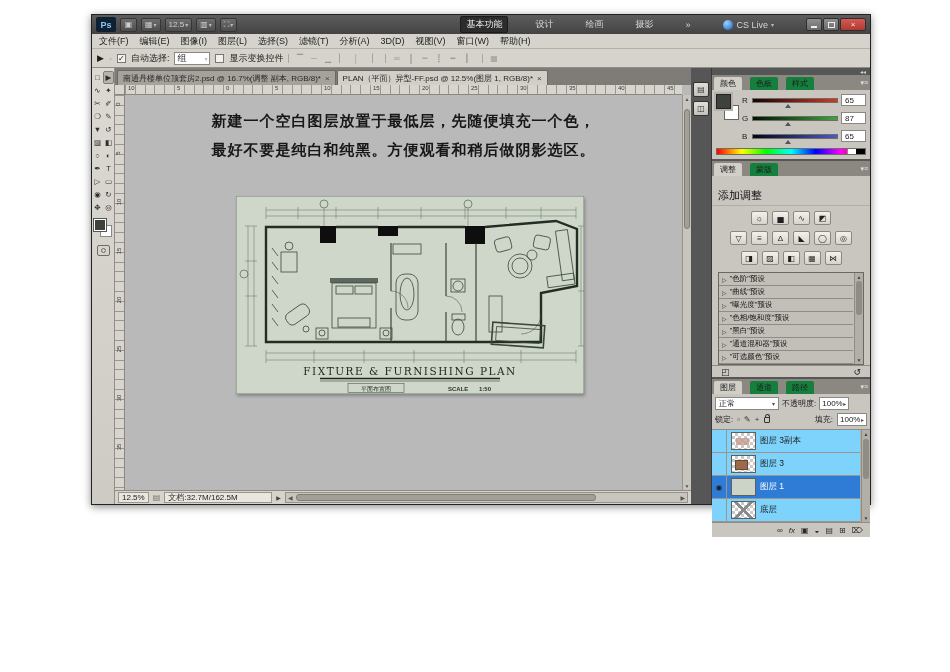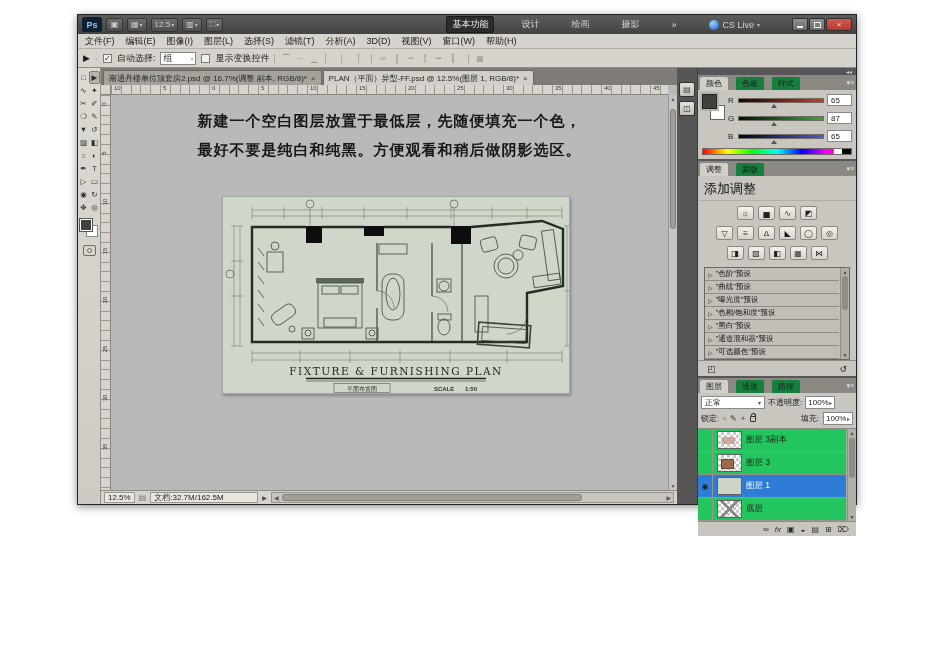--- a/index.html
+++ b/index.html
@@ -1,18 +1,18 @@
 <!DOCTYPE html>
 <html><head>
 <meta charset="utf-8">
 <style>
 *{box-sizing:border-box;margin:0;padding:0}
 body{width:950px;height:672px;background:#fff;position:relative;overflow:hidden;
      font-family:"Liberation Sans","DejaVu Sans",sans-serif;color:#1c1c1c}
-.win{position:absolute;left:77px;top:14px;width:780px;height:491px;background:#d6d3cd;
+.win{position:absolute;left:91px;top:14px;width:780px;height:491px;background:#d6d3cd;
      border:1px solid #222;box-shadow:0 2px 8px rgba(0,0,0,.45);display:flex;flex-direction:column;font-size:9px}
 
 .appbar{height:19px;background:linear-gradient(#5d5d5d,#434343);display:flex;align-items:center;gap:4px;padding:0 4px;color:#d5d5d5;flex:0 0 auto}
 .pslogo{width:20px;height:15px;background:#0d2133;color:#8fc3f0;font-weight:bold;font-size:9px;display:flex;align-items:center;justify-content:center;border-radius:2px}
 .abtn{height:14px;min-width:17px;border:1px solid #353535;border-radius:2px;background:linear-gradient(#6e6e6e,#4d4d4d);
       color:#cfcfcf;font-size:8px;display:flex;align-items:center;justify-content:center;gap:1px;padding:0 3px}
 .caret{font-size:6px;color:#bbb}
 .wsgrp{margin-left:auto;display:flex;align-items:center;gap:22px}
 .ws{padding:1px 5px;color:#d8d8d8;border-radius:2px}
 .ws.active{background:#2c2c2c;border:1px solid #1c1c1c;color:#efefef}
@@ -90,42 +90,42 @@
 .sltrack.r{background:linear-gradient(90deg,#160404,#cf3b28)}
 .sltrack.g{background:linear-gradient(90deg,#031103,#3aa83a)}
 .sltrack.b{background:linear-gradient(90deg,#040414,#4a5ac9)}
 .slthumb{position:absolute;left:38%;top:5px;width:0;height:0;border-left:3px solid transparent;border-right:3px solid transparent;border-bottom:4px solid #555}
 .slval{width:25px;height:12px;background:#fff;border:1px solid #888;font-size:8px;display:flex;align-items:center;padding-left:3px}
 .spectrum{height:11px;margin:0 4px 4px 4px;border:1px solid #6f6c66;background:linear-gradient(90deg,#f00,#ff0,#0f0,#0ff,#00f,#f0f,#f00);position:relative}
 .specw{position:absolute;right:9px;top:0;bottom:0;width:9px;background:#fff;border-left:1px solid #888}
 .speck{position:absolute;right:0;top:0;bottom:0;width:9px;background:#000}
 
 .p-adjust{height:216px}
-.addadj{font-size:13px;padding:4px 6px 2px;color:#111;border-bottom:1px solid #b1aea8;margin-bottom:2px}
+.addadj{font-size:11px;padding:12px 6px 2px;color:#111;border-bottom:1px solid #b1aea8;margin-bottom:2px}
 .abrow{display:flex;justify-content:center;gap:4px;margin:3px 0}
 .ab{width:17px;height:14px;background:linear-gradient(#f4f1eb,#d7d4ce);border:1px solid #8b8881;border-radius:2px;font-size:8px;display:flex;align-items:center;justify-content:center;color:#1f1f1f}
 .presets{margin:4px 6px 0 6px;border:1px solid #6b6862;background:#c2bfb9;position:relative;padding-right:10px}
 .prow{height:13px;border-bottom:1px solid #8f8c85;display:flex;align-items:center;gap:3px;padding:0 3px;font-size:7.5px;color:#111}
 .prow:last-child{border-bottom:none}
 .parr{font-size:6px;color:#333}
 .pscroll{position:absolute;right:0;top:0;bottom:0;width:9px;background:#b2afa9;border-left:1px solid #8f8c85;display:flex;flex-direction:column;justify-content:space-between;align-items:center;font-size:5px;color:#444;padding:1px 0}
 .psth{position:absolute;right:1px;top:8px;width:6px;height:34px;background:#8f8c85;border-radius:3px}
 .pfoot{margin-top:auto;height:16px;border-top:1px solid #8f8c85;display:flex;align-items:center;justify-content:space-between;padding:0 9px;font-size:9px;color:#222}
 
 .p-layers{flex:1;margin-bottom:0}
 .lrowa{display:flex;align-items:center;gap:3px;padding:3px 3px 1px 3px;font-size:8px}
 .lsel{width:64px;height:13px;background:#fff;border:1px solid #888;display:flex;align-items:center;justify-content:space-between;padding:0 3px}
 .numbox{width:30px;height:13px;background:#fff;border:1px solid #888;display:flex;align-items:center;justify-content:space-between;padding:0 2px}
 .spin{font-size:6px;color:#555}
 .lockrow{display:flex;align-items:center;gap:4px;padding:2px 3px 3px;font-size:8px}
 .lockic{color:#3a3a3a;font-size:8px}
 .mlock{width:6px;height:6px;border:1px solid #333;border-radius:1px;position:relative;margin-left:1px}
 .mlock:before{content:"";position:absolute;left:0px;top:-4px;width:3px;height:3px;border:1px solid #333;border-bottom:none;border-radius:3px 3px 0 0}
 .llist{flex:1;background:#b3b0aa;border-top:1px solid #8f8c85;position:relative;overflow:hidden;padding-right:10px}
-.lrow{height:23px;display:flex;align-items:center;gap:4px;border-bottom:1px solid #9a968e;background:#22c55e;padding-left:0}
+.lrow{height:23px;display:flex;align-items:center;gap:4px;border-bottom:1px solid #9a968e;background:#7dd3fc;padding-left:0}
 .lrow.sel{background:#2f7cd6;color:#fff}
 .eyebox{width:15px;height:23px;border-right:1px solid #9a968e;display:flex;align-items:center;justify-content:center;font-size:8px;color:#1d1d1d}
 .thumb{width:25px;height:18px;border:1px solid #5f5f5f;background-color:#fff;position:relative;flex:0 0 auto;
   background-image:linear-gradient(45deg,#c9c9c9 25%,transparent 25%,transparent 75%,#c9c9c9 75%),linear-gradient(45deg,#c9c9c9 25%,#fff 25%,#fff 75%,#c9c9c9 75%);background-size:6px 6px;background-position:0 0,3px 3px}
 .th-sage{background-image:none;background-color:#ccd4c8}
 .th-patch:after{content:"";position:absolute;left:3px;top:4px;width:11px;height:8px;background:#9a6a4a;border:1px solid #6b4630}
 .th-copy:after{content:"";position:absolute;left:4px;top:5px;width:13px;height:7px;background:#c59a8d;opacity:.8}
 .th-hatch:after{content:"";position:absolute;inset:0;background:linear-gradient(45deg,transparent 46%,#8a8a8a 46%,#8a8a8a 54%,transparent 54%),linear-gradient(-45deg,transparent 46%,#8a8a8a 46%,#8a8a8a 54%,transparent 54%)}
 .lname{font-size:8.5px;white-space:nowrap}
 .lscroll{position:absolute;right:0;top:0;bottom:0;width:9px;background:#b2afa9;border-left:1px solid #8f8c85;display:flex;flex-direction:column;justify-content:space-between;align-items:center;font-size:5px;color:#444;padding:1px 0}

